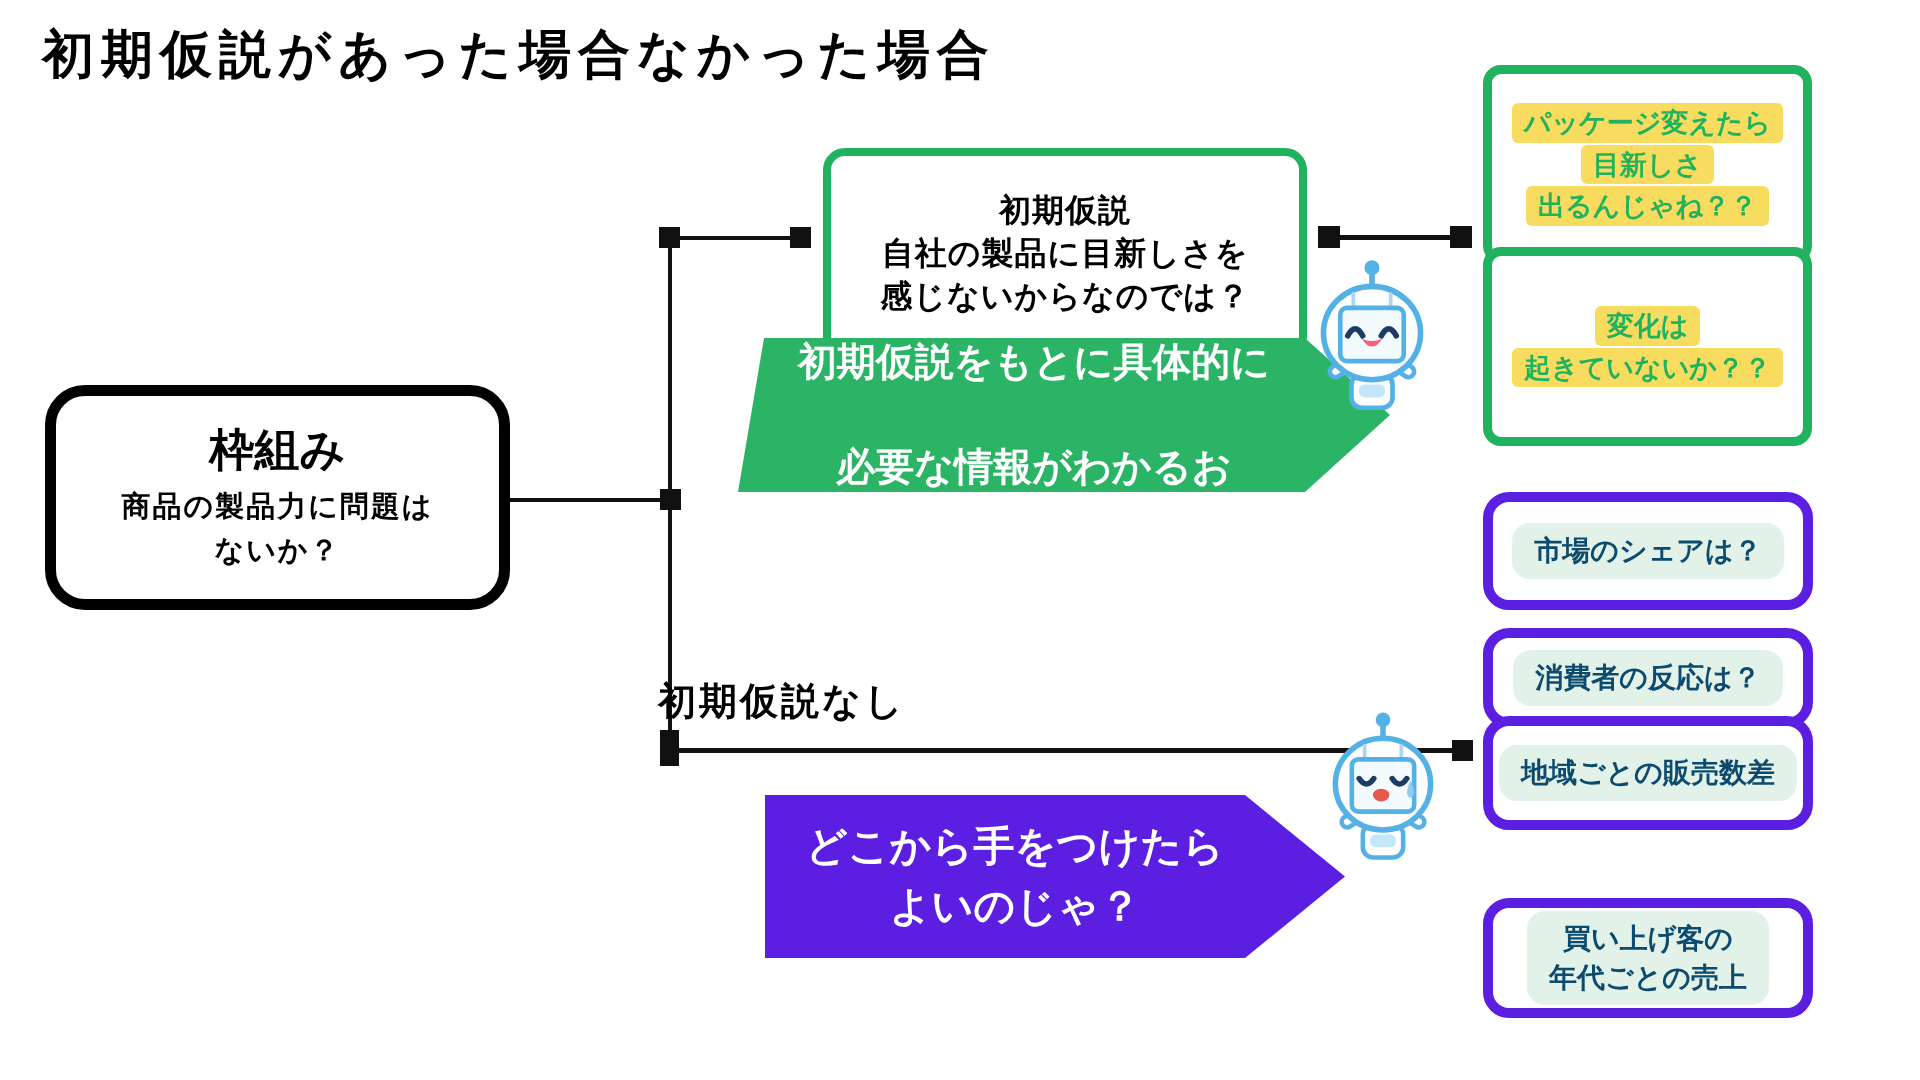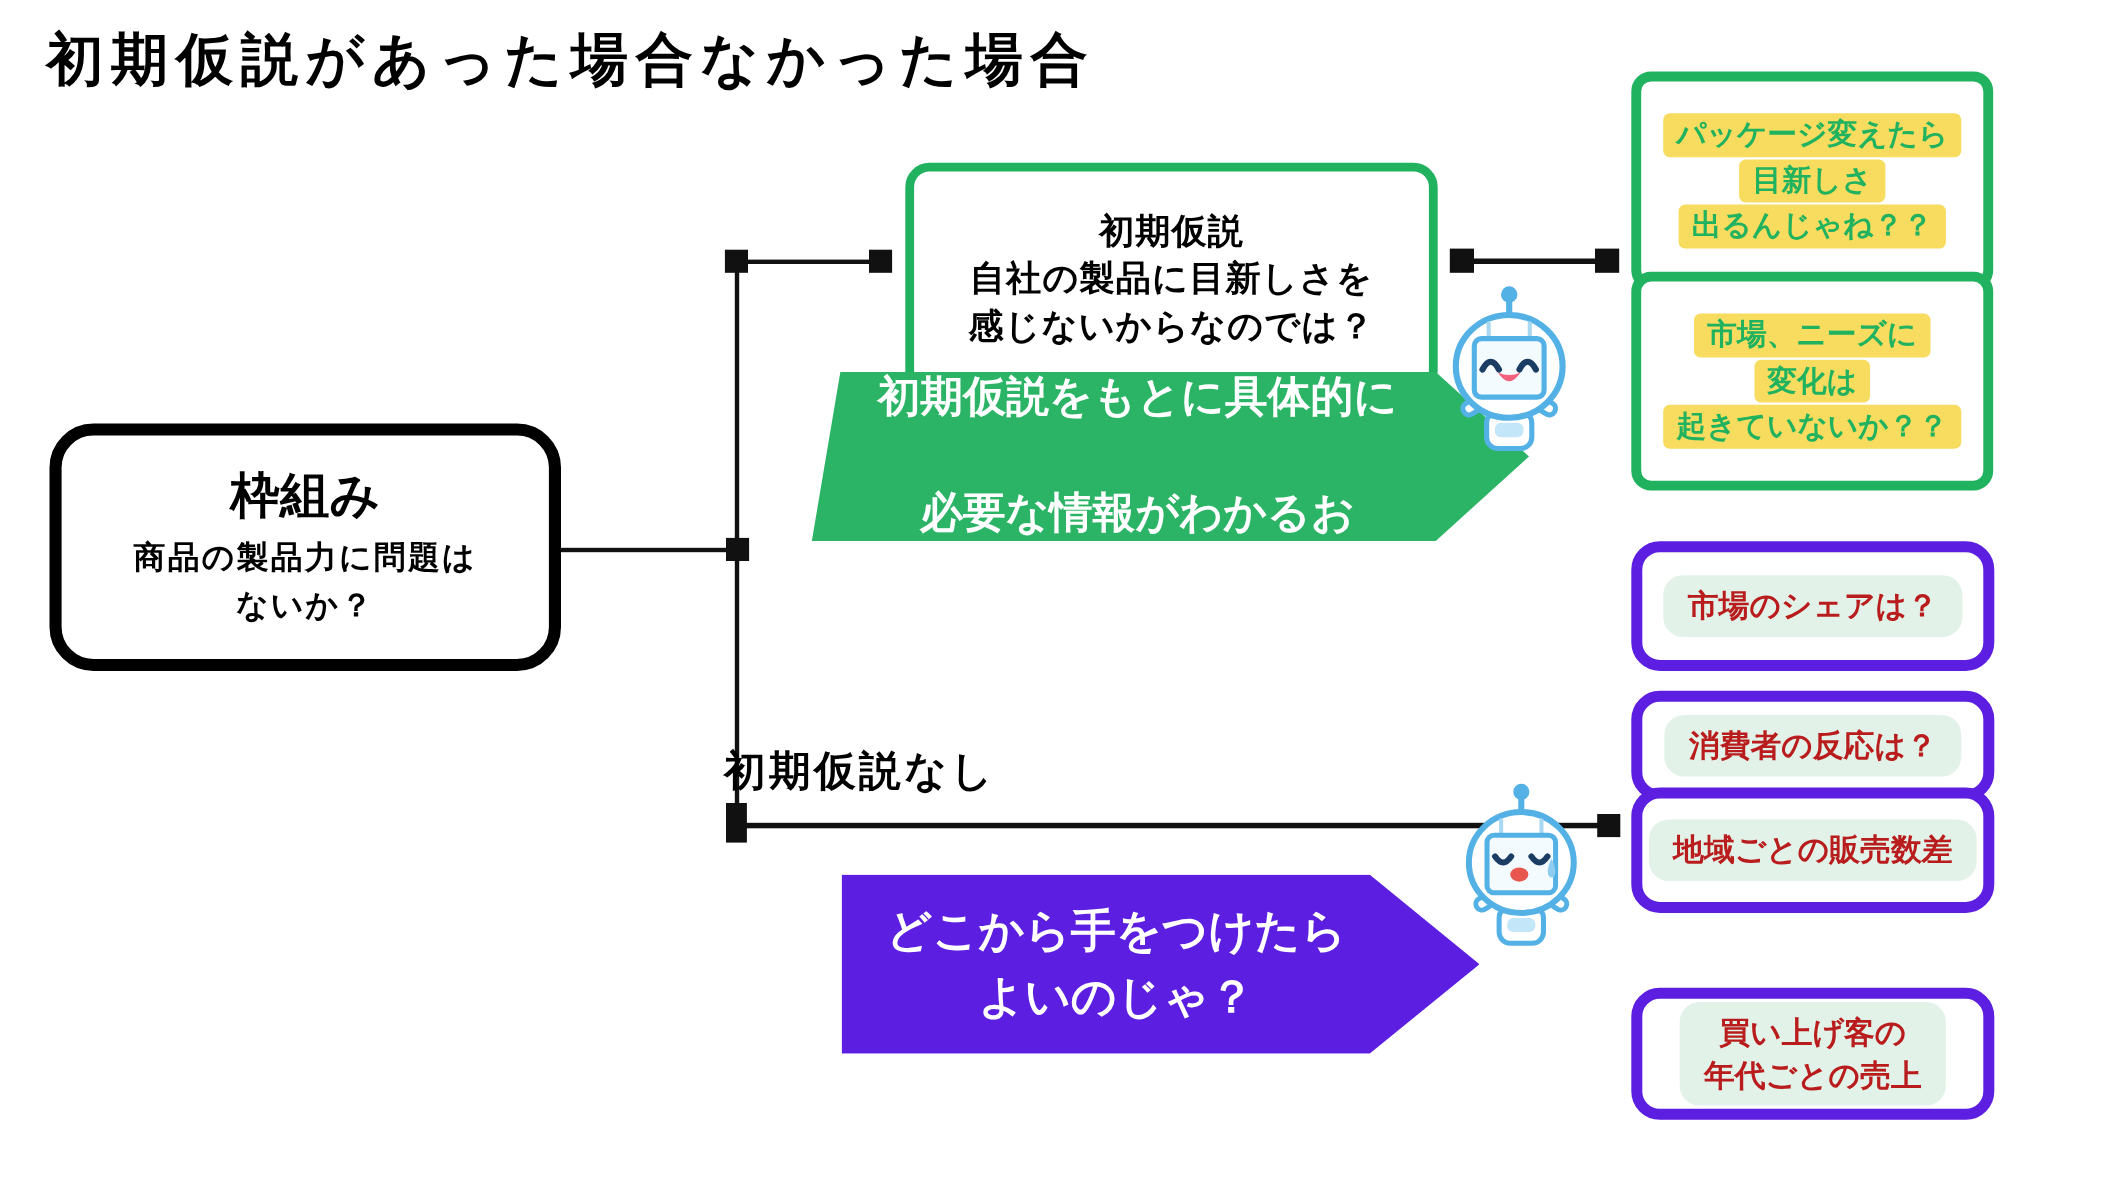--- a/index.html
+++ b/index.html
@@ -69,21 +69,21 @@
   }
   .card-green .hl{
     background:#f8dc5f;color:#21b25f;font-size:27px;line-height:1.25;
     padding:3px 12px;border-radius:6px;margin:1px 0;display:inline-block;
   }
   .card-purple{
     left:1483px;width:330px;
     border:10px solid #5c1ee0;border-radius:26px;
   }
   .card-purple .pill{
-    background:#e2f2e8;color:#b91c1c;font-size:28px;line-height:1.4;
+    background:#e2f2e8;color:#0c4a6e;font-size:28px;line-height:1.4;
     padding:8px 22px;border-radius:18px;display:inline-block;
   }
 
   .branch-label{left:658px;top:676px;font-size:38px;letter-spacing:3px;white-space:nowrap;}
 
   .robot{pointer-events:none;}
 </style>
 </head>
 <body>
 
@@ -136,21 +136,20 @@
   <path d="M70 87 q8 -15 16 0" stroke="#1c3d63" stroke-width="6" stroke-linecap="round" fill="none"></path>
   <path d="M49 90 Q60 107 71 90 Q60 95 49 90 Z" fill="#f2617d"></path>
 </svg>
 
 <div class="abs card card-green" style="top:65px;">
   <span class="hl">パッケージ変えたら</span>
   <span class="hl">目新しさ</span>
   <span class="hl">出るんじゃね？？</span>
 </div>
 <div class="abs card card-green" style="top:247px;">
-  <span class="hl">市場、ニーズに</span>
   <span class="hl">変化は</span>
   <span class="hl">起きていないか？？</span>
 </div>
 
 <div class="abs branch-label">初期仮説なし</div>
 
 <div class="abs banner banner-purple">
   <div class="bl">どこから手をつけたら</div>
   <div class="bl">よいのじゃ？</div>
 </div>

